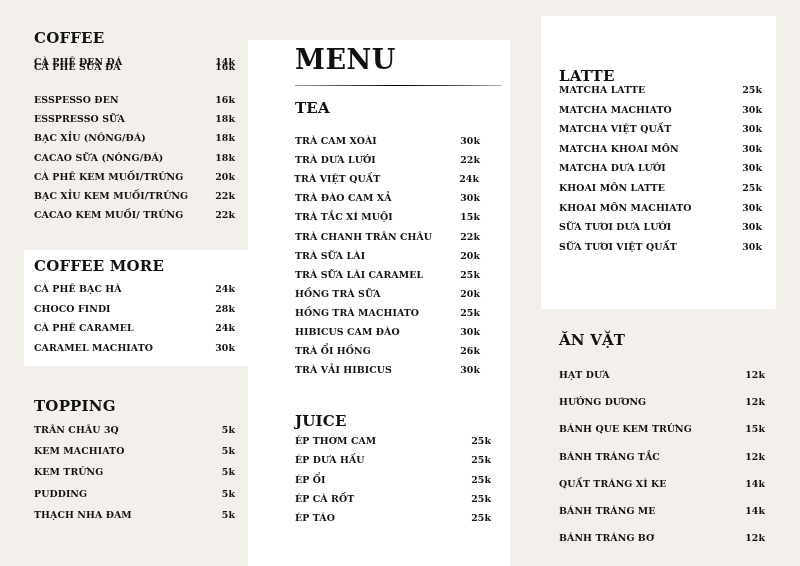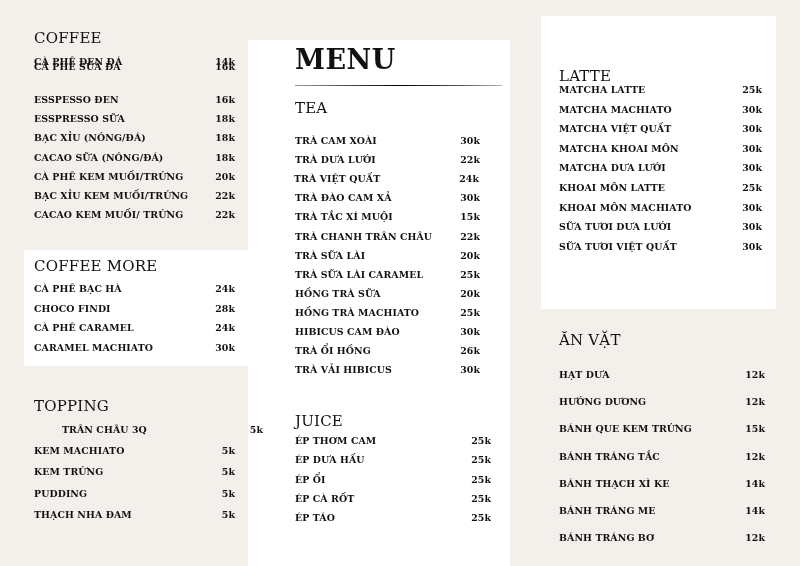--- a/index.html
+++ b/index.html
@@ -6,21 +6,21 @@
     html, body { width: 800px; height: 566px; overflow: hidden; }
     body {
       background: #f3efea;
       font-family: "DejaVu Serif", "Liberation Serif", serif;
       color: #111;
       position: relative;
     }
     .panel-white { position: absolute; background: #ffffff; }
     .sec-title {
       font-family: "DejaVu Serif", serif;
-      font-weight: normal;
+      font-weight: bold;
       font-size: 15px;
       letter-spacing: 0.2px;
       position: absolute;
       white-space: nowrap;
       text-align: right;
     }
     .row {
       position: absolute;
       font-size: 9.4px;
       font-weight: bold;
@@ -109,21 +109,21 @@
       <span class="price" style="right: 0px;">24k</span>
     </div>
     <div class="row" style="left: 34px; top: 341.5px; width: 201px; height: 12px;">
       <span class="name">CARAMEL MACHIATO</span>
       <span class="price" style="right: 0px;">30k</span>
     </div>
   </div>
 
 <div class="sec-title" style="left:34px; top:397px;">TOPPING</div>
 <div id="topping-list">
-    <div class="row" style="left: 34px; top: 424px; width: 201px; height: 12px; margin-left: 28px;">
+    <div class="row" style="left: 34px; top: 424px; width: 201px; height: 12px;">
       <span class="name">TRÂN CHÂU 3Q</span>
       <span class="price" style="right: 0px;">5k</span>
     </div>
     <div class="row" style="left: 34px; top: 445.2px; width: 201px; height: 12px;">
       <span class="name">KEM MACHIATO</span>
       <span class="price" style="right: 0px;">5k</span>
     </div>
     <div class="row" style="left: 34px; top: 466.4px; width: 201px; height: 12px;">
       <span class="name">KEM TRỨNG</span>
       <span class="price" style="right: 0px;">5k</span>
@@ -270,21 +270,21 @@
     </div>
     <div class="row" style="left: 559px; top: 423.4px; width: 206px; height: 12px;">
       <span class="name">BÁNH QUE KEM TRỨNG</span>
       <span class="price" style="right: 0px;">15k</span>
     </div>
     <div class="row" style="left: 559px; top: 450.6px; width: 206px; height: 12px;">
       <span class="name">BÁNH TRÁNG TẮC</span>
       <span class="price" style="right: 0px;">12k</span>
     </div>
     <div class="row" style="left: 559px; top: 477.8px; width: 206px; height: 12px;">
-      <span class="name">BÁNH THẠCH XÌ KE</span>
+      <span class="name">QUẤT TRÁNG XÌ KE</span>
       <span class="price" style="right: 0px;">14k</span>
     </div>
     <div class="row" style="left: 559px; top: 505px; width: 206px; height: 12px;">
       <span class="name">BÁNH TRÁNG ME</span>
       <span class="price" style="right: 0px;">14k</span>
     </div>
     <div class="row" style="left: 559px; top: 532.2px; width: 206px; height: 12px;">
       <span class="name">BÁNH TRÁNG BƠ</span>
       <span class="price" style="right: 0px;">12k</span>
     </div>

